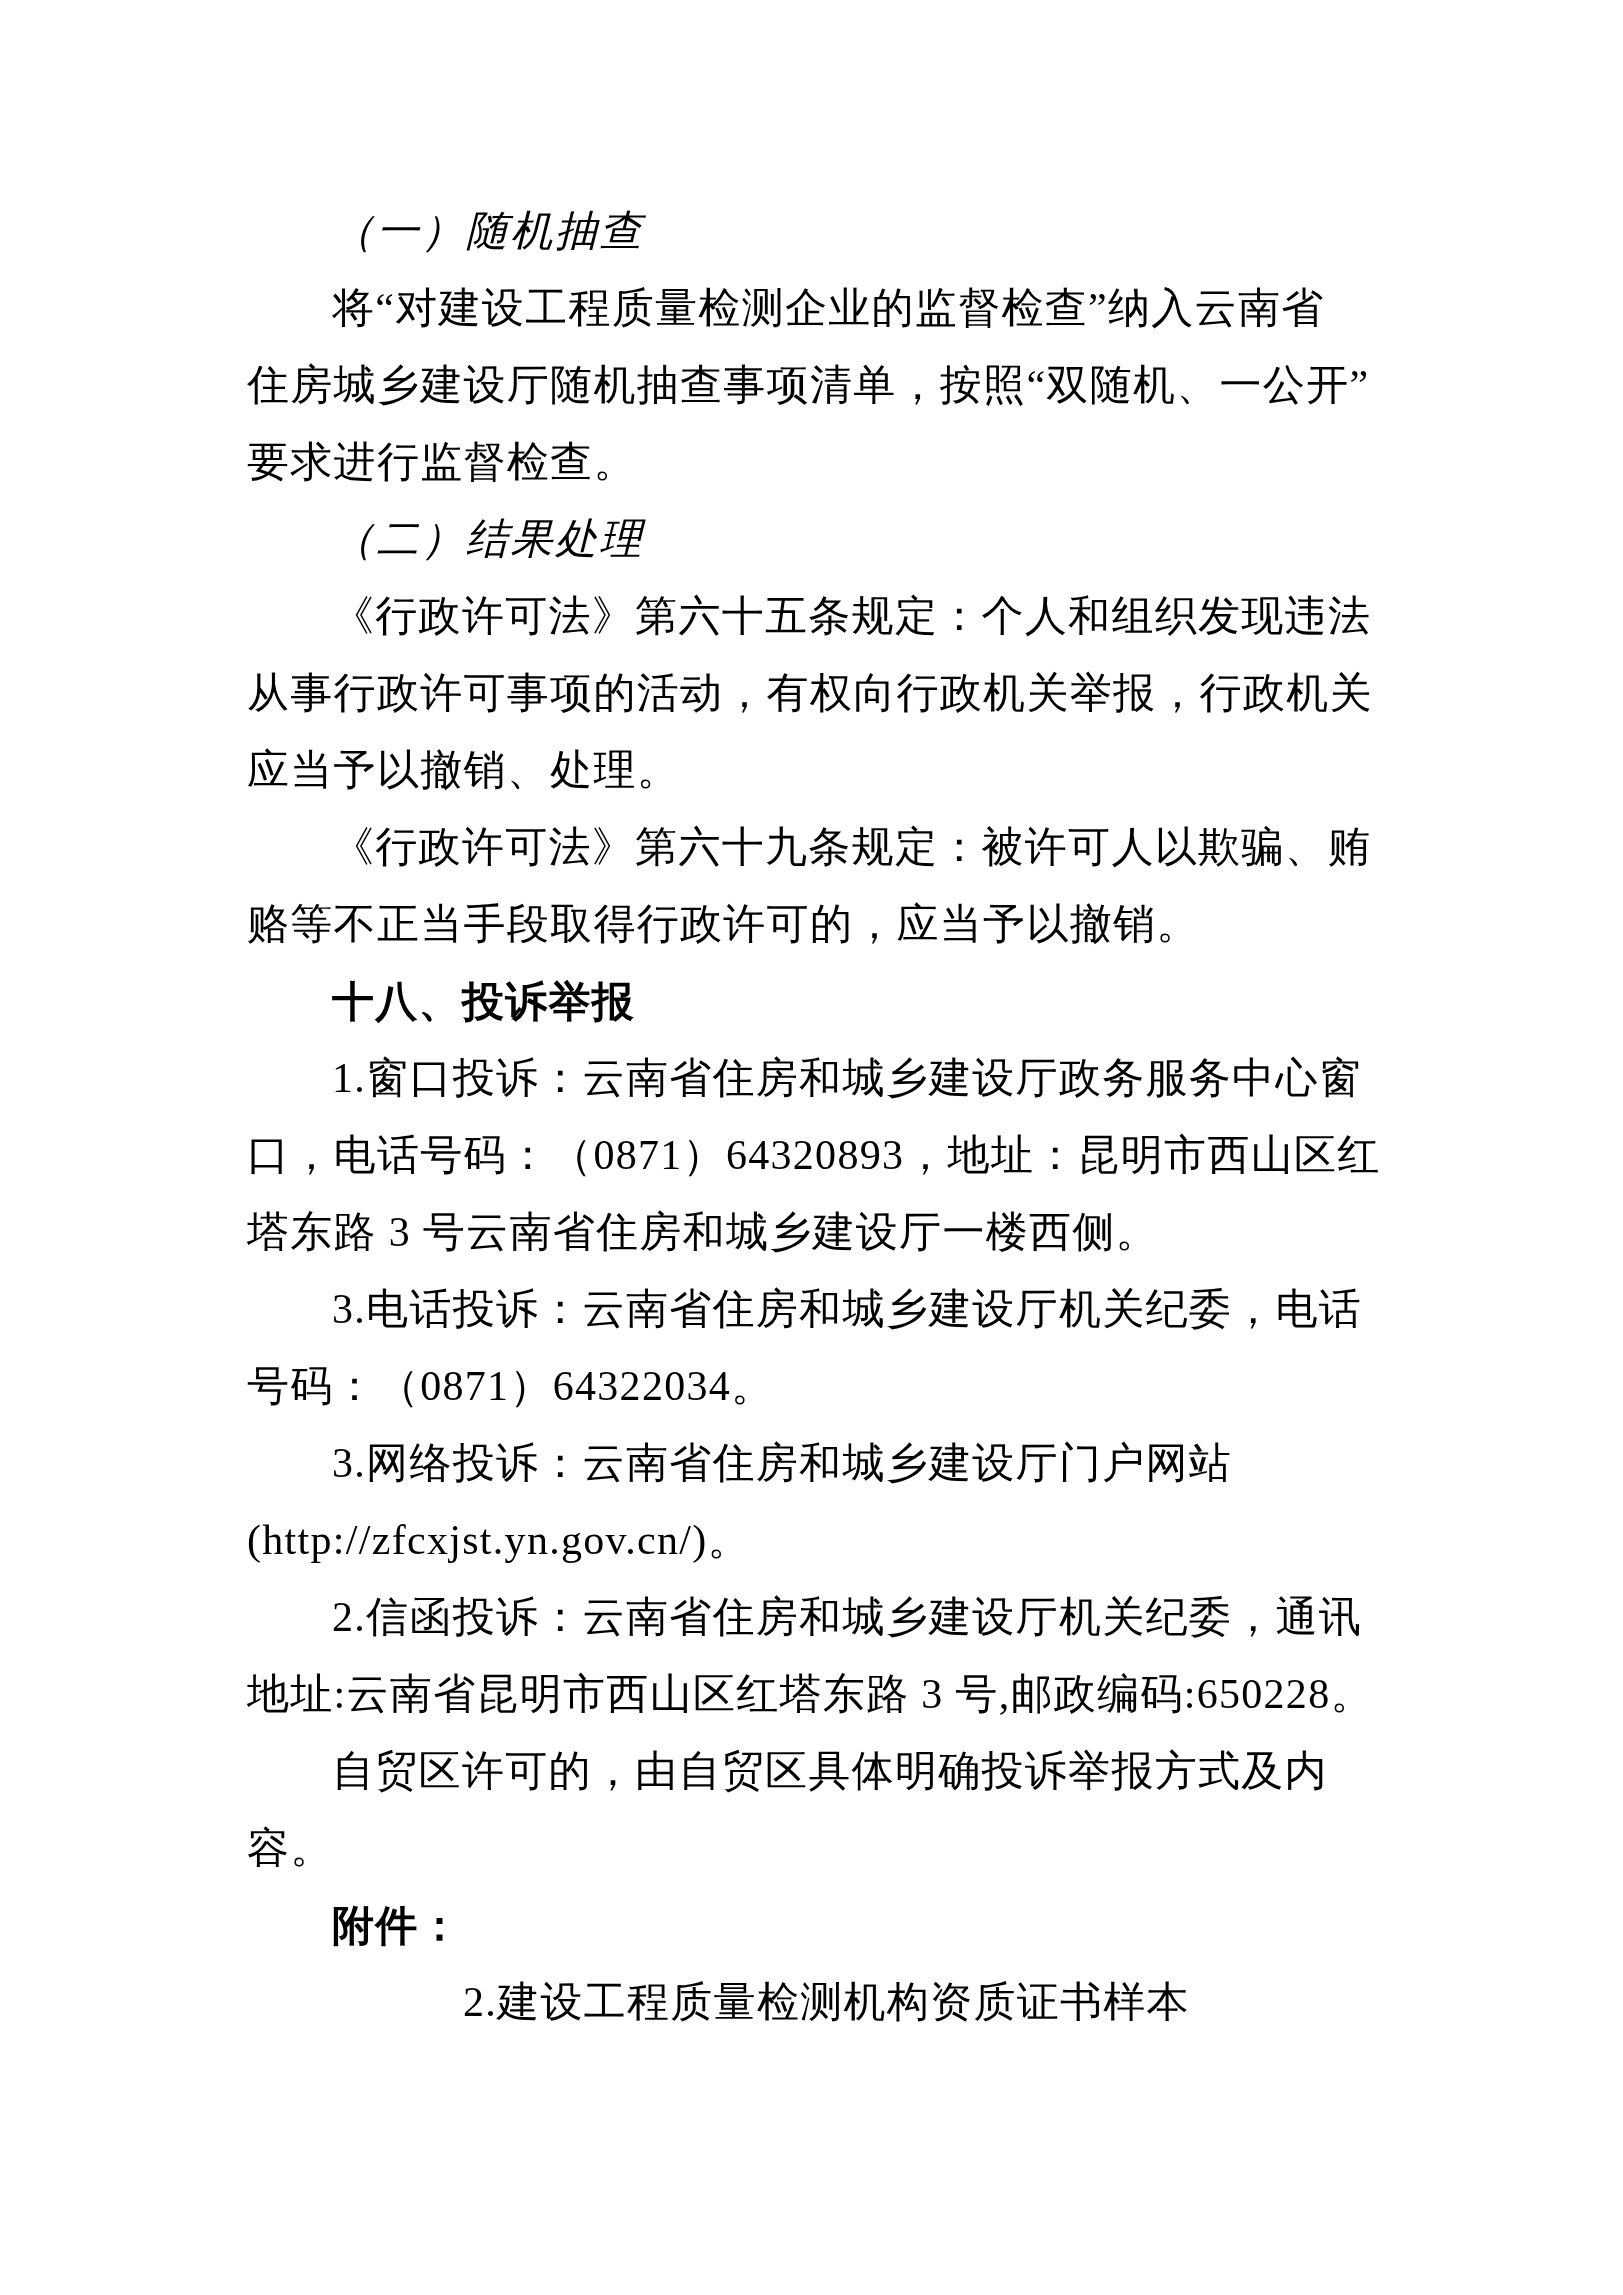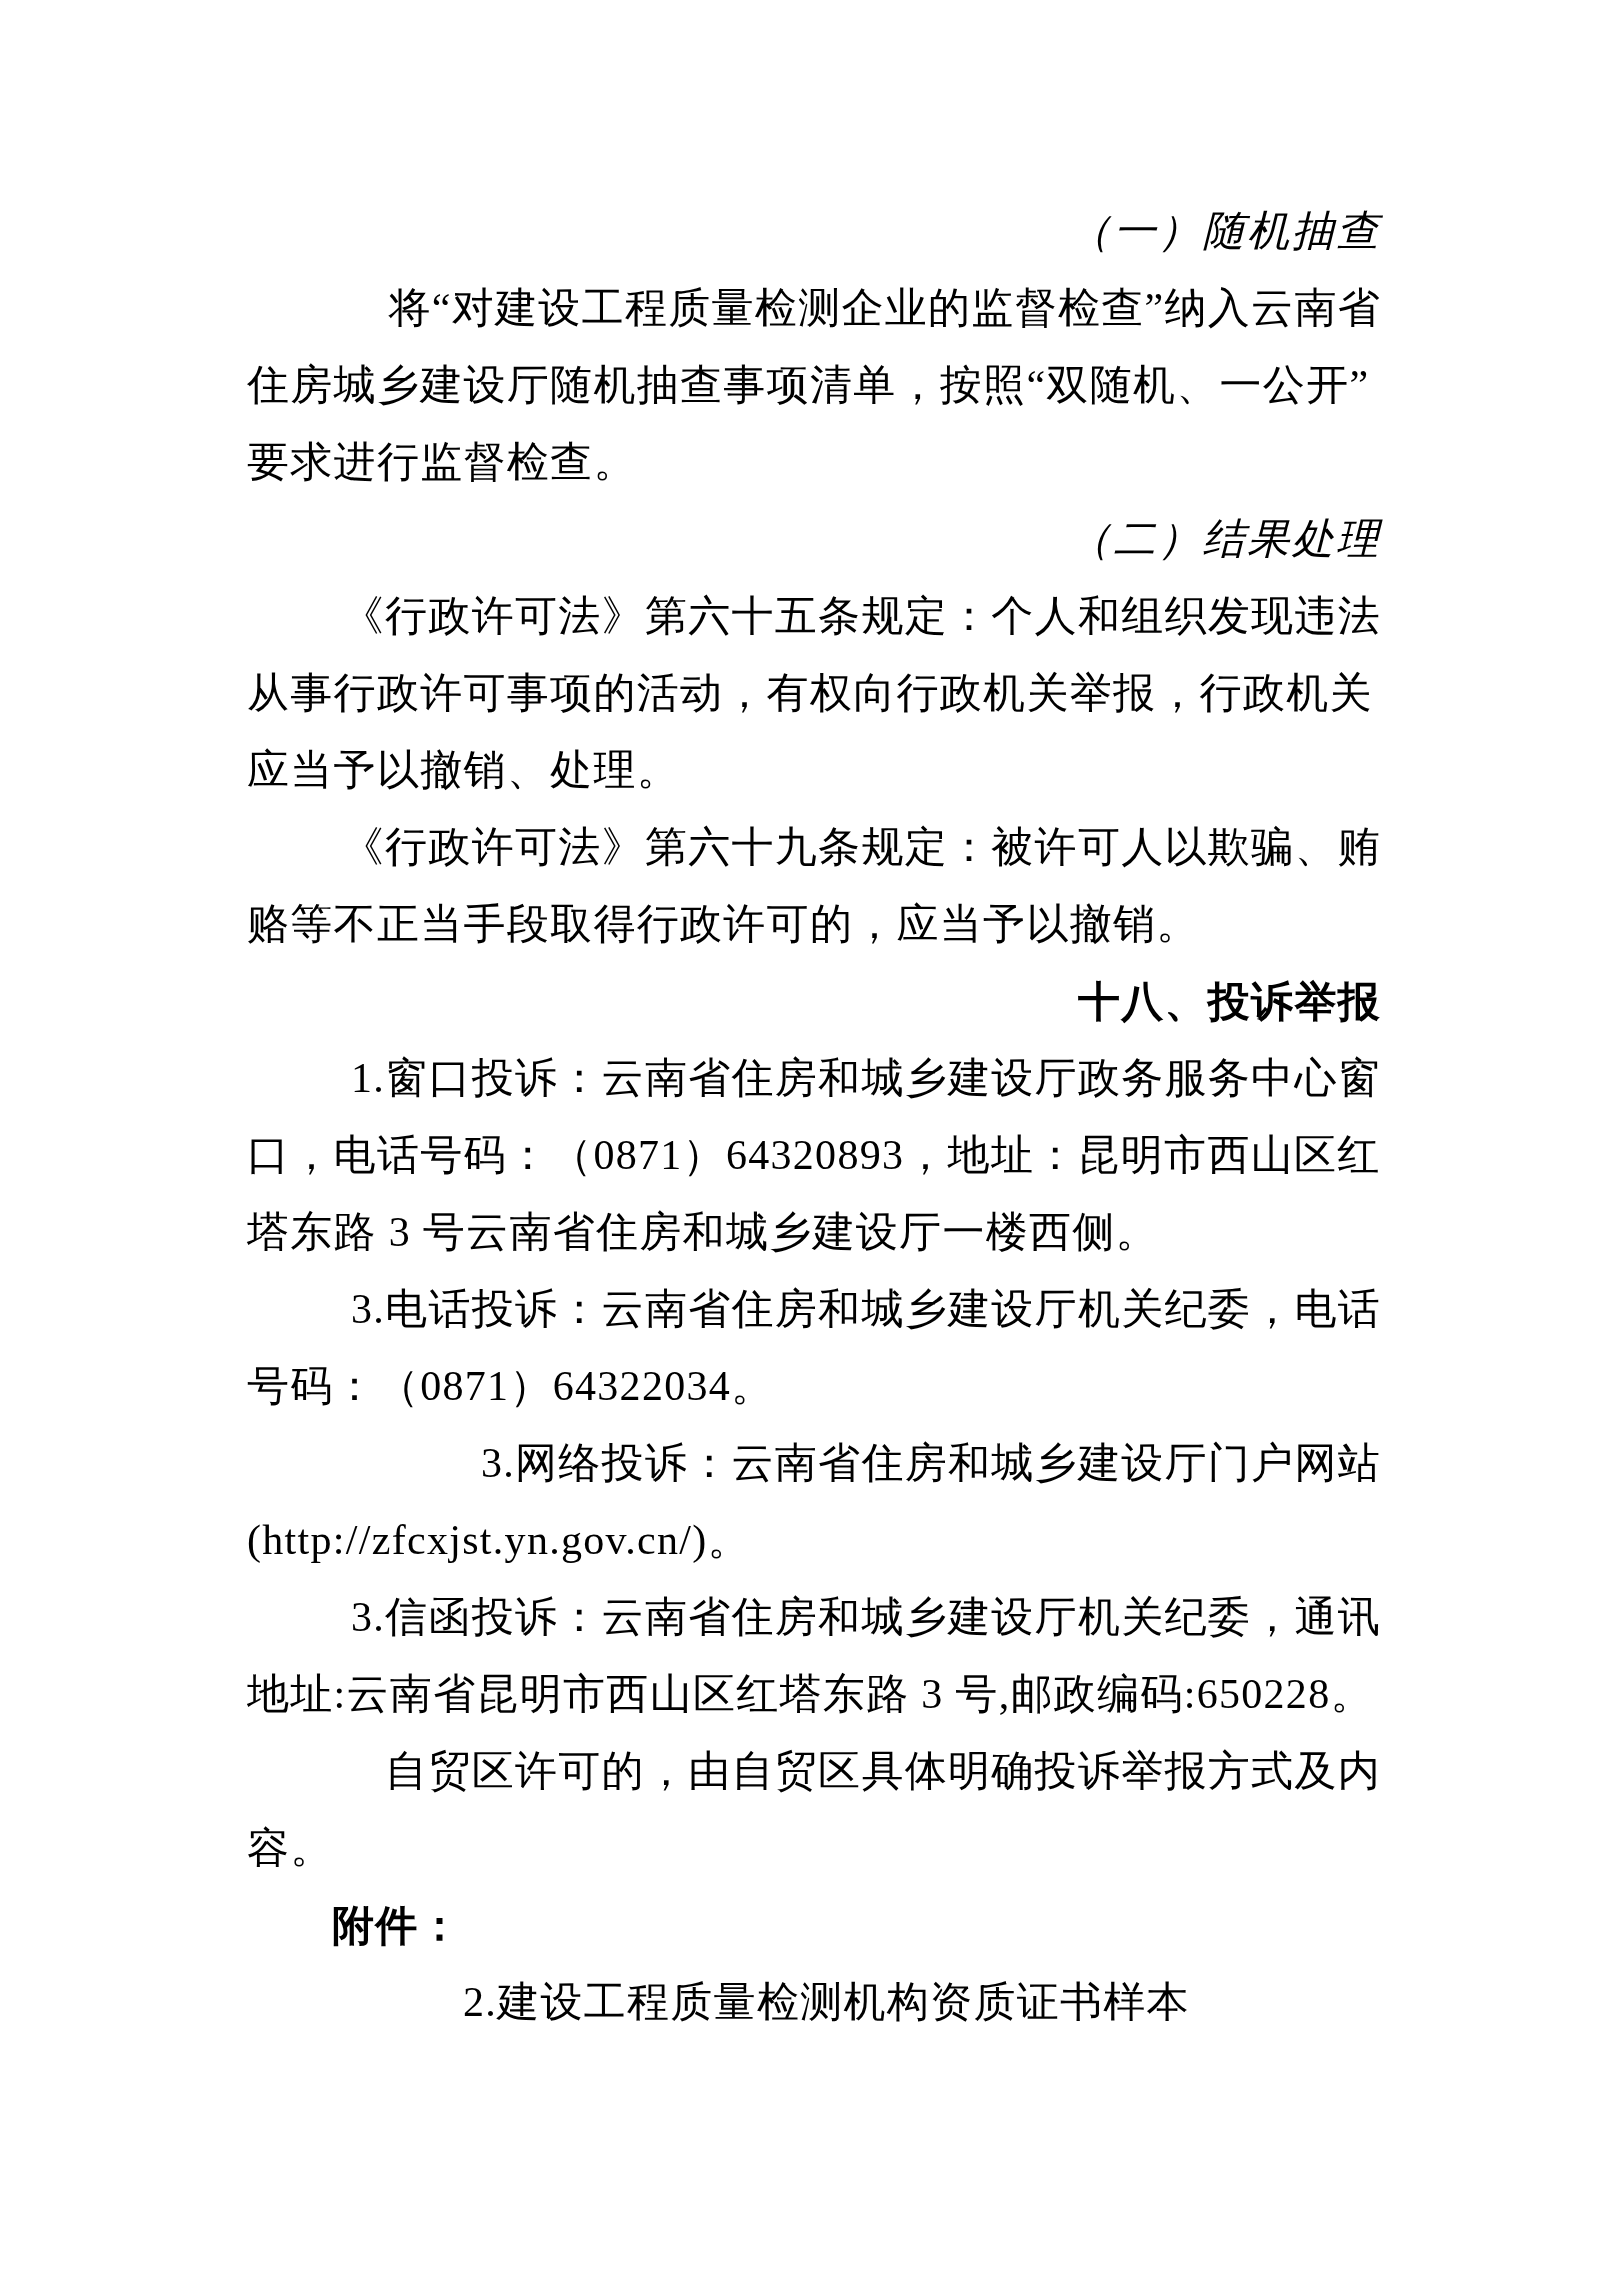--- a/index.html
+++ b/index.html
@@ -25,21 +25,20 @@
     font-family: "Liberation Serif", "DejaVu Serif", serif;
     font-size: 42px;
     line-height: 77px;
     height: 77px;
     letter-spacing: 1.3px;
     white-space: nowrap;
     color: #000000;
   }
   .indent {
     padding-left: 85px;
-    text-align: right;
   }
   
   .kaiti {
     font-style: italic;
     letter-spacing: 2.6px;
   }
   
   .heiti {
     font-family: "Liberation Sans", "DejaVu Sans", sans-serif;
     font-weight: 700;
@@ -89,21 +88,21 @@
     <div class="line indent">1.窗口投诉：云南省住房和城乡建设厅政务服务中心窗</div>
     <div class="line">口，电话号码：（0871）64320893，地址：昆明市西山区红</div>
     <div class="line">塔东路 3 号云南省住房和城乡建设厅一楼西侧。</div>
 
     <div class="line indent">3.电话投诉：云南省住房和城乡建设厅机关纪委，电话</div>
     <div class="line">号码：（0871）64322034。</div>
 
     <div class="line indent">3.网络投诉：云南省住房和城乡建设厅门户网站</div>
     <div class="line">(http://zfcxjst.yn.gov.cn/)。</div>
 
-    <div class="line indent">3.信函投诉：云南省住房和城乡建设厅机关纪委，通讯</div>
+    <div class="line indent">2.信函投诉：云南省住房和城乡建设厅机关纪委，通讯</div>
     <div class="line">地址:云南省昆明市西山区红塔东路 3 号,邮政编码:650228。</div>
 
     <div class="line indent">自贸区许可的，由自贸区具体明确投诉举报方式及内</div>
     <div class="line">容。</div>
 
     <div class="line indent attach-line">
       <span class="heiti">附件：</span>
     </div>
     <div class="line attach-cont">2.建设工程质量检测机构资质证书样本</div>
 

